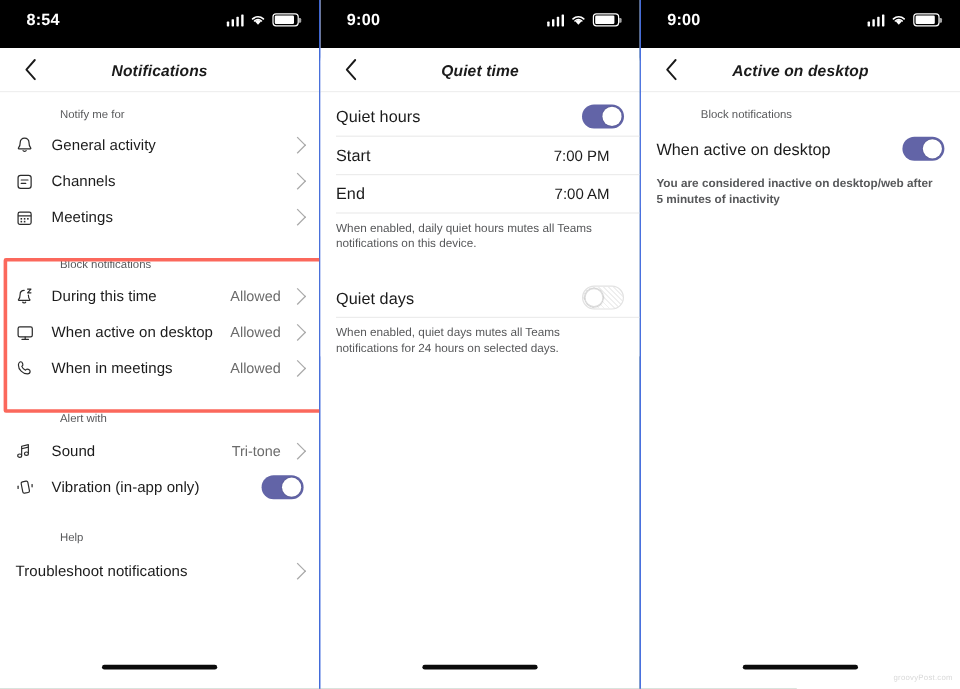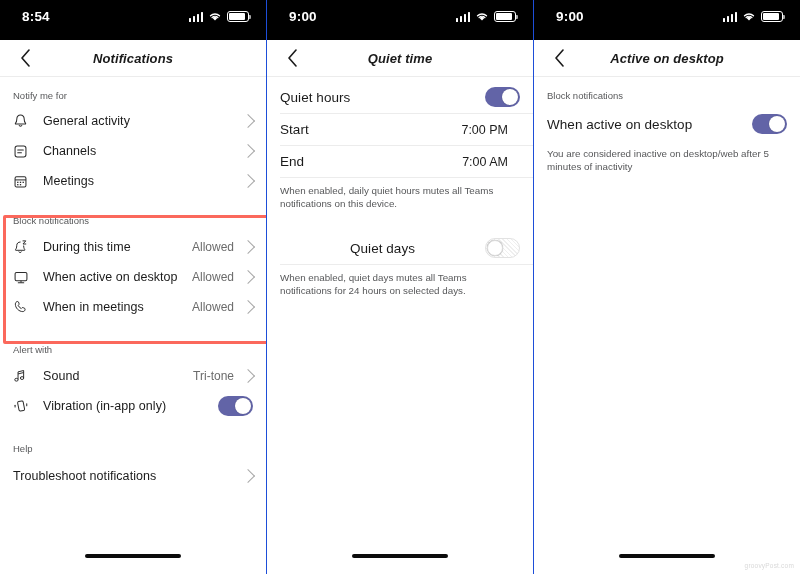--- a/index.html
+++ b/index.html
@@ -137,20 +137,21 @@
   .content {
     position: relative;
     background: #ffffff;
     z-index: 2;
   }
   .section-label {
     font-size: 9.5px;
     color: #58595b;
     padding: 0 0 0 13px;
     line-height: 12px;
+    margin-left: 37px;
   }
   .row {
     display: flex;
     align-items: center;
     height: 30px;
     padding: 0 13px 0 13px;
     box-sizing: border-box;
   }
   .row-icon {
     width: 30px;
@@ -477,21 +478,21 @@
       <div class="row" style="height:31px;gap:24px;">
         <div class="row-label big">End</div>
         <div class="row-value dark">7:00 AM</div>
       </div>
       <div class="divider"></div>
 
       <div class="helptext">When enabled, daily quiet hours mutes all Teams notifications on this device.</div>
 
       <div style="height:22px"></div>
 
-      <div class="row" style="height:32px;text-align:center;">
+      <div class="row" style="height:32px;">
         <div class="row-label big">Quiet days</div>
         <div class="toggle off">
             <div class="knob"></div>
           </div>
       </div>
       <div class="divider"></div>
 
       <div class="helptext">When enabled, quiet days mutes all Teams notifications for 24 hours on selected days.</div>
     </div>
 
@@ -537,20 +538,20 @@
       <div class="section-label">Block notifications</div>
       <div style="height:7px"></div>
 
       <div class="row" style="height:30px;">
         <div class="row-label big">When active on desktop</div>
         <div class="toggle on">
             <div class="knob"></div>
           </div>
       </div>
 
-      <div class="helptext" style="padding-top:8px;">You are considered inactive on desktop/web after 5 minutes of inactivity</div>
+      <div class="helptext" style="padding-top:8px;font-weight:bold;">You are considered inactive on desktop/web after 5 minutes of inactivity</div>
     </div>
 
     <div class="home-indicator"></div>
     <div class="watermark">groovyPost.com</div>
   </div>
 
 </div>
 
 </body></html>

